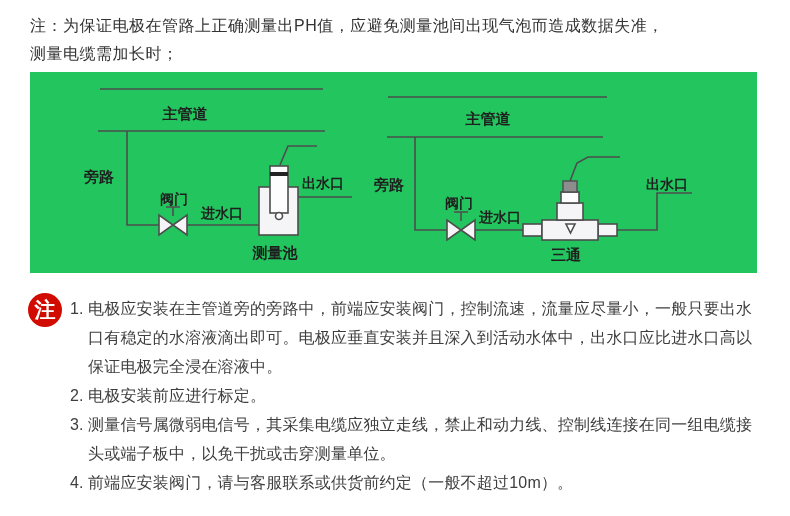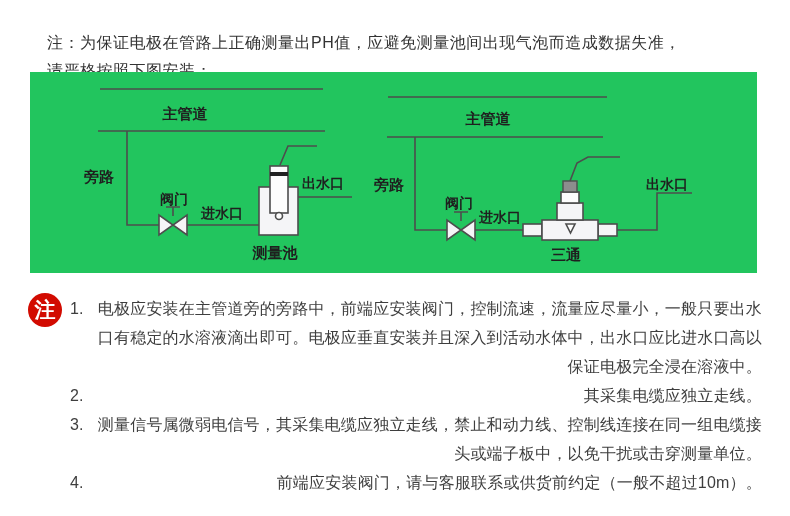--- a/index.html
+++ b/index.html
@@ -2,21 +2,21 @@
 <html><head>
 <meta charset="utf-8">
 <style>
   html,body{margin:0;padding:0;}
   body{
     width:790px;height:516px;position:relative;overflow:hidden;
     background:#ffffff;
     font-family:"Liberation Sans","DejaVu Sans",sans-serif;
   }
   .note-header{
-    position:absolute;left:30px;top:12px;width:740px;margin:17px;
+    position:absolute;left:30px;top:12px;width:740px;margin:0;
     font-size:16px;line-height:28px;color:#333333;letter-spacing:.5px;
   }
   .diagram-panel{
     position:absolute;left:30px;top:72px;width:727px;height:201px;
     background:#22c55e;
   }
   .diagram-panel svg{display:block;}
   .dline{stroke:#4d4d4d;stroke-width:1.6;fill:none;}
   .dshape{stroke:#4d4d4d;stroke-width:1.6;fill:#f5f5f7;}
   .dshape-white{stroke:#4d4d4d;stroke-width:1.6;fill:#fdfdfd;}
@@ -32,26 +32,26 @@
     color:#ffffff;font-size:21px;font-weight:bold;
     display:flex;align-items:center;justify-content:center;
   }
   .notes-list{
     position:absolute;left:70px;top:294px;width:692px;margin:0;padding:0;
     list-style:none;
     font-size:16px;line-height:29px;color:#3e3e3e;
   }
   .notes-list li{display:flex;align-items:flex-start;}
   .notes-list .num{flex:0 0 18px;}
-  .notes-list .txt{flex:1 1 auto;letter-spacing:.2px;text-align:right;}
+  .notes-list .txt{flex:1 1 auto;letter-spacing:.2px;}
 </style>
 </head>
 <body>
 
-<p class="note-header"><span>注：为保证电极在管路上正确测量出PH值，应避免测量池间出现气泡而造成数据失准，</span><br><span>请严格按照下图安装；</span></p>
+<p class="note-header"><span>注：为保证电极在管路上正确测量出PH值，应避免测量池间出现气泡而造成数据失准，</span><br><span>测量电缆需加长时；</span></p>
 
 <div class="diagram-panel">
   <svg width="727" height="201" viewBox="0 0 727 201">
 
     <g>
       <path class="dline" d="M70,17 H293"></path>
       <text class="dtext dtext-lg" x="155" y="47">主管道</text>
       <path class="dline" d="M68,59 H295"></path>
       <path class="dline" d="M97,59 V153 H129"></path>
       <text class="dtext dtext-lg" x="69" y="110">旁路</text>
@@ -116,21 +116,21 @@
 
 <div class="note-badge">注</div>
 
 <ol class="notes-list">
   <li>
     <span class="num">1.</span>
     <span class="txt">电极应安装在主管道旁的旁路中，前端应安装阀门，控制流速，流量应尽量小，一般只要出水口有稳定的水溶液滴出即可。电极应垂直安装并且深入到活动水体中，出水口应比进水口高以保证电极完全浸在溶液中。</span>
   </li>
   <li>
     <span class="num">2.</span>
-    <span class="txt">其采集电缆应独立走线。</span>
+    <span class="txt">电极安装前应进行标定。</span>
   </li>
   <li>
     <span class="num">3.</span>
     <span class="txt">测量信号属微弱电信号，其采集电缆应独立走线，禁止和动力线、控制线连接在同一组电缆接头或端子板中，以免干扰或击穿测量单位。</span>
   </li>
   <li>
     <span class="num">4.</span>
     <span class="txt">前端应安装阀门，请与客服联系或供货前约定（一般不超过10m）。</span>
   </li>
 </ol>

